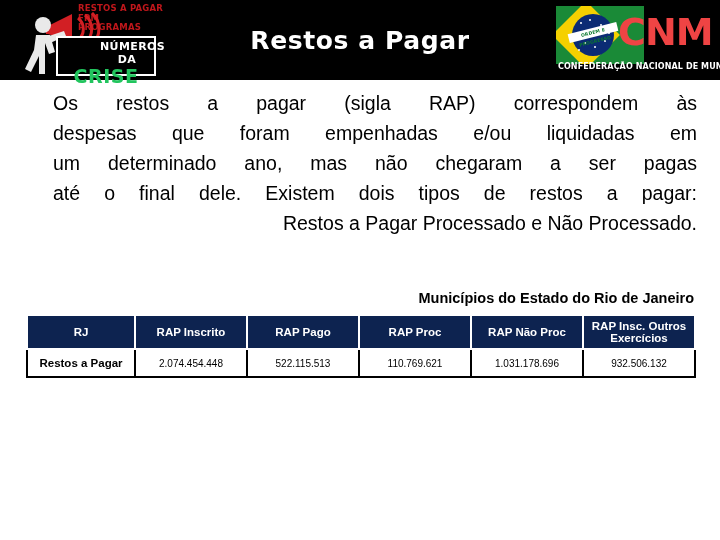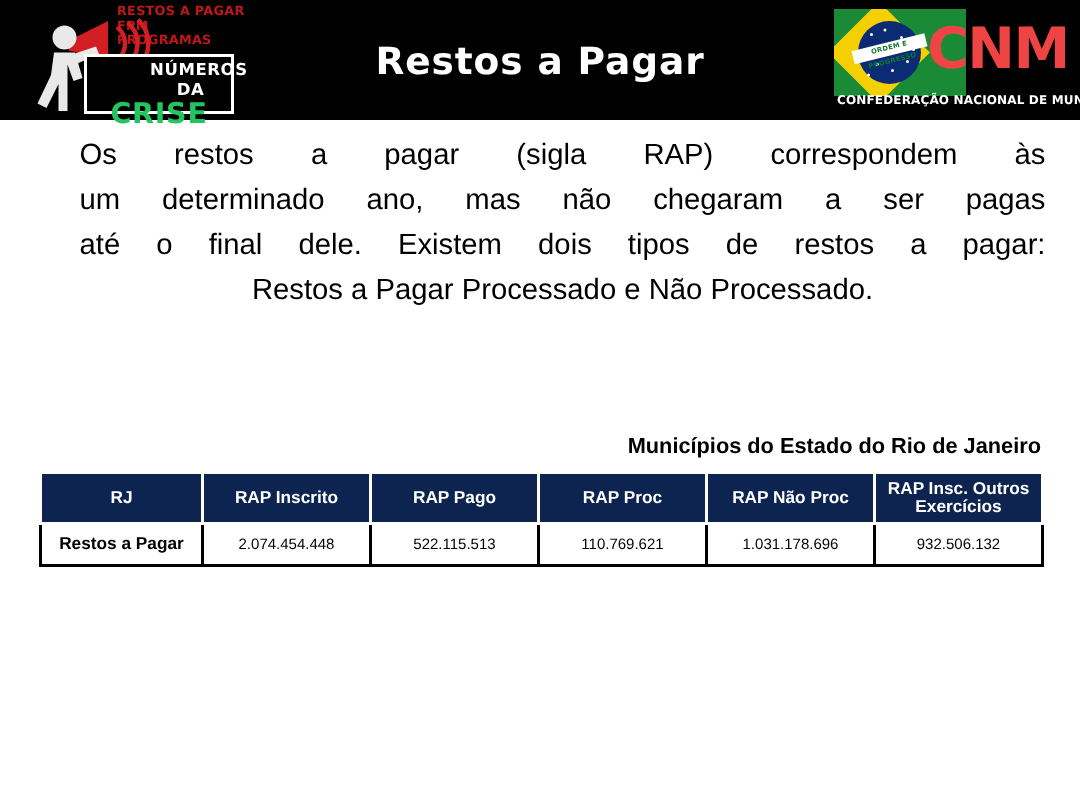--- a/index.html
+++ b/index.html
@@ -183,21 +183,21 @@
     text-align: justify;
     font-family: "Liberation Sans", sans-serif;
     margin-left: 15px;
   }
   .body-text > span { display: block; }
   .body-text .just {
     text-align: justify;
     text-align-last: justify;
   }
   .body-text .last {
-    text-align: center;
+    text-align: right;
   }
 
   
   .table-caption {
     position: absolute;
     left: 26px;
     top: 290px;
     width: 668px;
     text-align: right;
     font-size: 14.5px;
@@ -296,20 +296,21 @@
     <div class="flag-band">
       <span>ORDEM E PROGRESSO</span>
     </div>
   </div>
   <div class="cnm-text">CNM</div>
   <div class="cnm-sub">CONFEDERAÇÃO NACIONAL DE MUNICÍPIOS</div>
 </div>
 
 <div class="body-text">
   <span class="just">Os restos a pagar (sigla RAP) correspondem às</span>
+  <span class="just">despesas que foram empenhadas e/ou liquidadas em</span>
   <span class="just">um determinado ano, mas não chegaram a ser pagas</span>
   <span class="just">até o final dele. Existem dois tipos de restos a pagar:</span>
   <span class="last">Restos a Pagar Processado e Não Processado.</span>
 </div>
 
 <div class="table-caption">Municípios do Estado do Rio de Janeiro</div>
 
 <table class="data-table">
   <colgroup>
     <col class="col-a">

